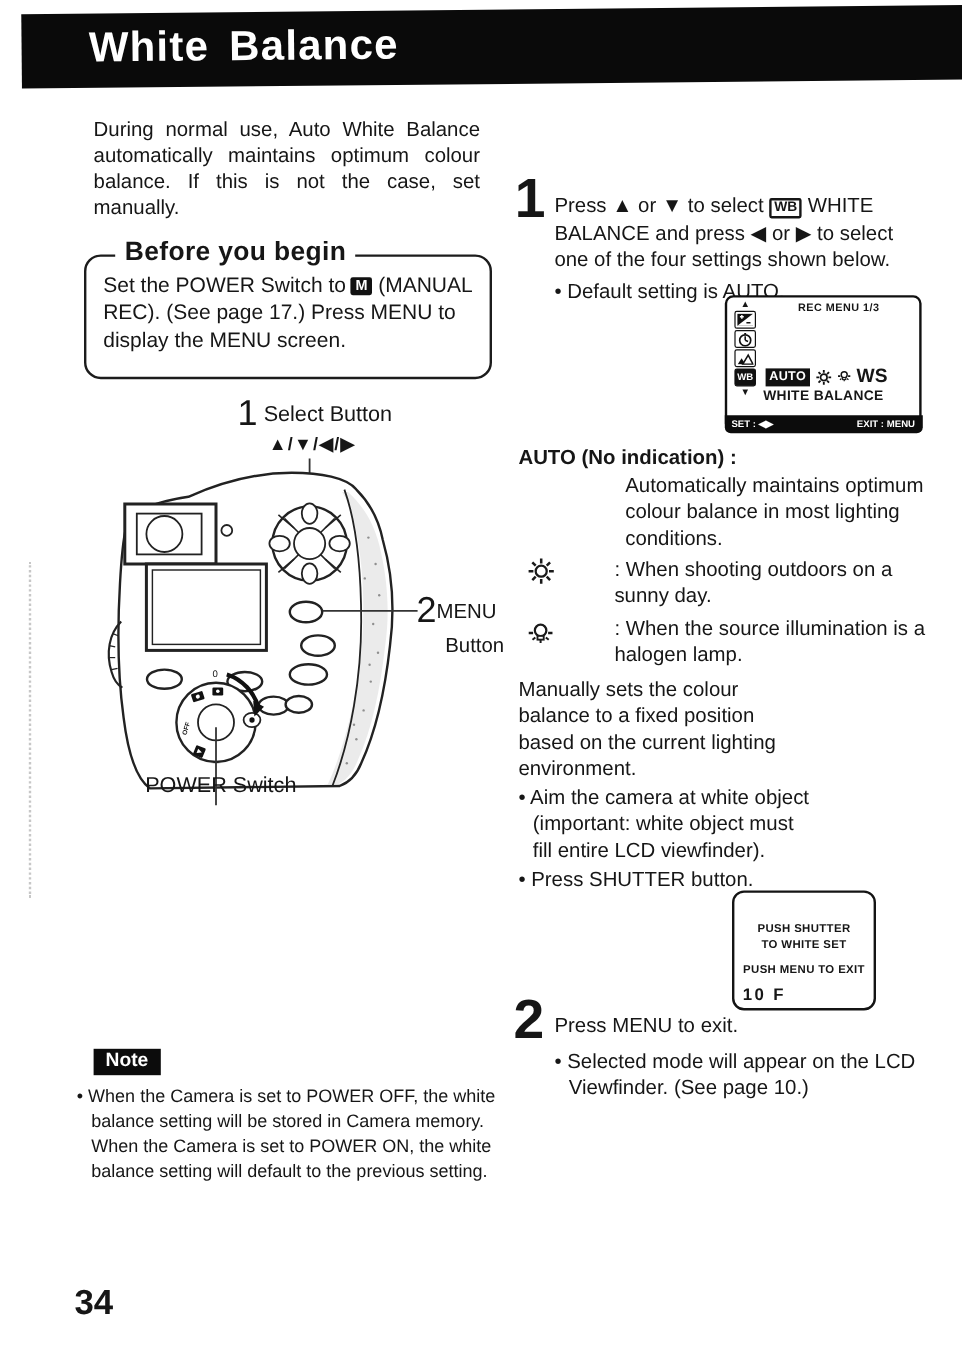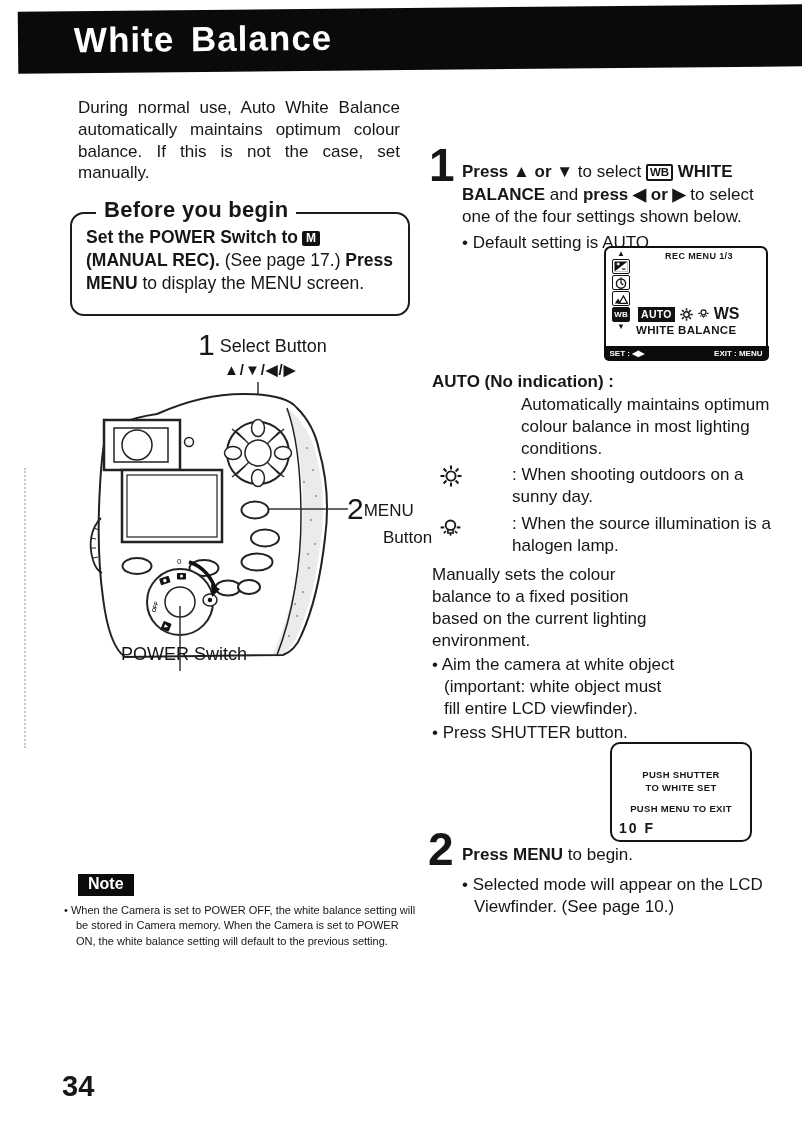--- a/index.html
+++ b/index.html
@@ -30,34 +30,34 @@
   
   .before-box{
     left:70px;top:212px;width:336px;height:100px;
     border:2.5px solid #1c1c1c;border-radius:14px;
   }
   .before-title{
     position:absolute;top:-17px;left:24px;background:#fff;
     padding:0 8px;font-size:22px;font-weight:bold;letter-spacing:.3px;
   }
   .before-body{padding:12px 10px 0 14px;font-size:17.5px;line-height:1.32;}
-  .b{font-weight:bold;}
+  .b{font-weight:normal;}
   .m-box{
     display:inline-block;background:#111;color:#fff;font-weight:bold;
     font-size:12px;line-height:15px;padding:0 4px;border-radius:2px;
     margin-left:4px;vertical-align:1px;
   }
 
   
   .select-label{left:198px;top:332px;font-size:18px;white-space:nowrap;}
   .select-label .num{font-size:30px;line-height:26px;vertical-align:-3px;}
   .select-arrows{left:224px;top:361px;font-size:15px;font-weight:bold;letter-spacing:1px;}
   .menu-label{left:347px;top:492px;font-size:17px;white-space:nowrap;}
   .menu-label .num{font-size:30px;vertical-align:-3px;}
-  .menu-label .l2{margin-left:36px;margin-top:2px;}
+  .menu-label .l2{margin-left:24px;margin-top:2px;}
   .power-label{left:121px;top:644px;font-size:18px;}
 
   
   .step-num{font-size:46px;font-weight:bold;line-height:1;}
   .step1-num{left:429px;top:142px;}
   .step1-text{left:462px;top:161px;width:314px;font-size:17px;line-height:1.33;}
   .wb-box{
     display:inline-block;border:2px solid #161616;border-radius:2px;
     font-size:11.5px;font-weight:bold;line-height:13px;padding:0 2px;
     vertical-align:1px;
@@ -98,33 +98,33 @@
   .cond-row{position:relative;margin-top:4px;}
   .cond-icon{position:absolute;left:8px;top:1px;}
   .cond-text{margin-left:80px;width:270px;}
   .ws-row{display:flex;margin-top:7px;}
   .ws-term{width:89px;flex:none;font-weight:bold;}
   .ws-body{width:245px;}
   .ws-body .bullet{margin-top:2px;}
 
   
   .shutter-screen{
-    left:610px;top:742px;width:142px;height:100px;background:#fff;
+    left:610px;top:742px;width:120px;height:100px;background:#fff;
     border:2.5px solid #141414;border-radius:10px;box-sizing:border-box;
   }
   .shutter-lines{margin-top:24px;text-align:center;font-size:9.5px;
     font-weight:bold;line-height:1.4;letter-spacing:.3px;}
   .shutter-line3{margin-top:7px;}
   .shutter-corner{position:absolute;left:7px;bottom:4px;font-size:14px;
     font-weight:bold;letter-spacing:2px;}
 
   
   .note-badge{left:78px;top:874px;background:#0c0c0c;color:#fff;
     font-size:16px;font-weight:bold;padding:1px 10px 3px;}
-  .note-text{left:64px;top:903px;width:356px;font-size:11px;line-height:1.4;
+  .note-text{left:64px;top:903px;width:356px;font-size:15px;line-height:1.4;
     padding-left:12px;text-indent:-12px;box-sizing:border-box;}
 
   .page-num{left:62px;top:1070px;font-size:29px;font-weight:bold;text-align:right;}
 
   .margin-dots{left:24px;top:468px;height:280px;width:0;
     border-left:2px dotted #9a9a9a;opacity:.55;}
 
   svg{display:block;}
 </style>
 </head>
@@ -375,21 +375,21 @@
   <div class="shutter-lines">
     <div>PUSH SHUTTER</div>
     <div>TO WHITE SET</div>
     <div class="shutter-line3">PUSH MENU TO EXIT</div>
   </div>
   <div class="shutter-corner">10  F</div>
 </div>
 
 <div class="abs step-num step2-num">2</div>
 <div class="abs step2-text">
-  <span class="b">Press MENU</span><span> to begin.</span>
+  <span class="b">Press MENU</span><span> to exit.</span>
   <div class="bullet">• Selected mode will appear on the LCD Viewfinder. (See page 10.)</div>
 </div>
 
 <div class="abs note-badge">Note</div>
 <div class="abs note-text">• When the Camera is set to POWER OFF, the white balance setting will be stored in Camera memory. When the Camera is set to POWER ON, the white balance setting will default to the previous setting.</div>
 
 <div class="abs page-num">34</div>
 
 <div class="abs margin-dots"></div>
 

